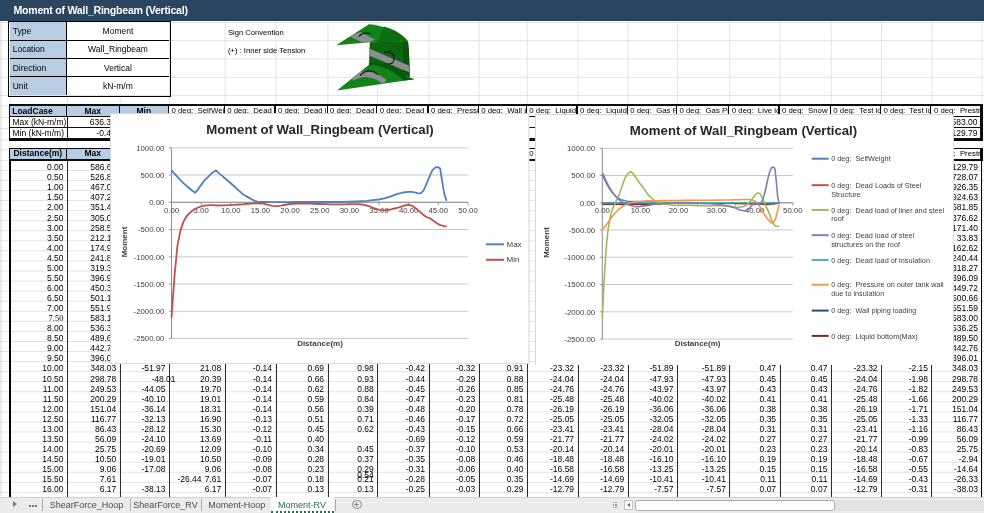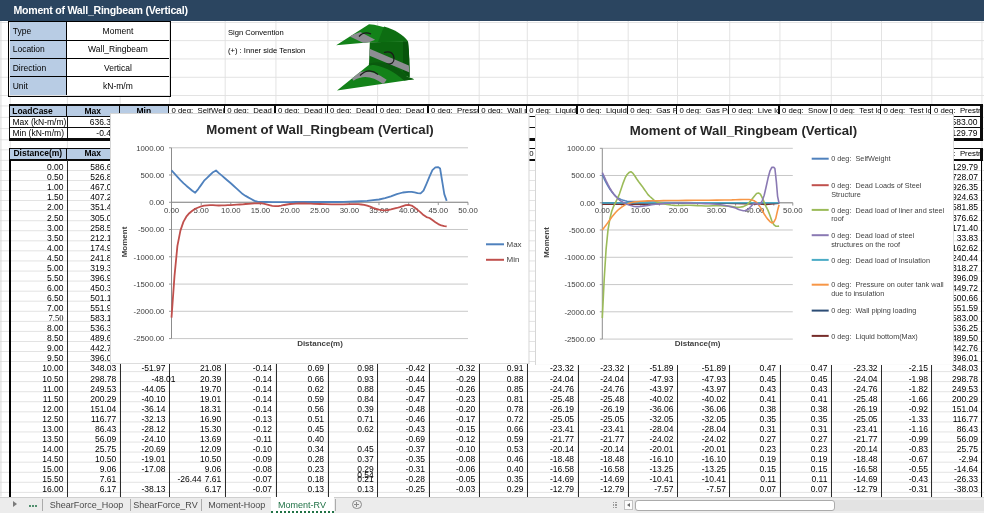--- a/index.html
+++ b/index.html
@@ -511,21 +511,21 @@
 <div class="num" style="left:830.8px;top:433.8px;width:46.8px;line-height:10.06px;">-21.77</div>
 <div class="num" style="left:830.8px;top:443.9px;width:46.8px;line-height:10.06px;">-20.14</div>
 <div class="num" style="left:830.8px;top:453.9px;width:46.8px;line-height:10.06px;">-18.48</div>
 <div class="num" style="left:830.8px;top:464.0px;width:46.8px;line-height:10.06px;">-16.58</div>
 <div class="num" style="left:830.8px;top:474.1px;width:46.8px;line-height:10.06px;">-14.69</div>
 <div class="num" style="left:830.8px;top:484.1px;width:46.8px;line-height:10.06px;">-12.79</div>
 <div class="num" style="left:881.0px;top:363.4px;width:47.0px;line-height:10.06px;">-2.15</div>
 <div class="num" style="left:881.0px;top:373.5px;width:47.0px;line-height:10.06px;">-1.98</div>
 <div class="num" style="left:881.0px;top:383.5px;width:47.0px;line-height:10.06px;">-1.82</div>
 <div class="num" style="left:881.0px;top:393.6px;width:47.0px;line-height:10.06px;">-1.66</div>
-<div class="num" style="left:881.0px;top:403.6px;width:47.0px;line-height:10.06px;">-0.92</div>
+<div class="num" style="left:881.0px;top:403.6px;width:47.0px;line-height:10.06px;">-1.71</div>
 <div class="num" style="left:881.0px;top:413.7px;width:47.0px;line-height:10.06px;">-1.33</div>
 <div class="num" style="left:881.0px;top:423.8px;width:47.0px;line-height:10.06px;">-1.16</div>
 <div class="num" style="left:881.0px;top:433.8px;width:47.0px;line-height:10.06px;">-0.99</div>
 <div class="num" style="left:881.0px;top:443.9px;width:47.0px;line-height:10.06px;">-0.83</div>
 <div class="num" style="left:881.0px;top:453.9px;width:47.0px;line-height:10.06px;">-0.67</div>
 <div class="num" style="left:881.0px;top:464.0px;width:47.0px;line-height:10.06px;">-0.55</div>
 <div class="num" style="left:881.0px;top:474.1px;width:47.0px;line-height:10.06px;">-0.43</div>
 <div class="num" style="left:881.0px;top:484.1px;width:47.0px;line-height:10.06px;">-0.31</div>
 <svg class="a" style="left:110px;top:113px" width="419.5" height="251.2" viewBox="0 0 419.5 251.2">
     <rect x="0.5" y="0.5" width="418.5" height="250.2" fill="#fff" stroke="#d6d6d6" stroke-width="1"></rect>

